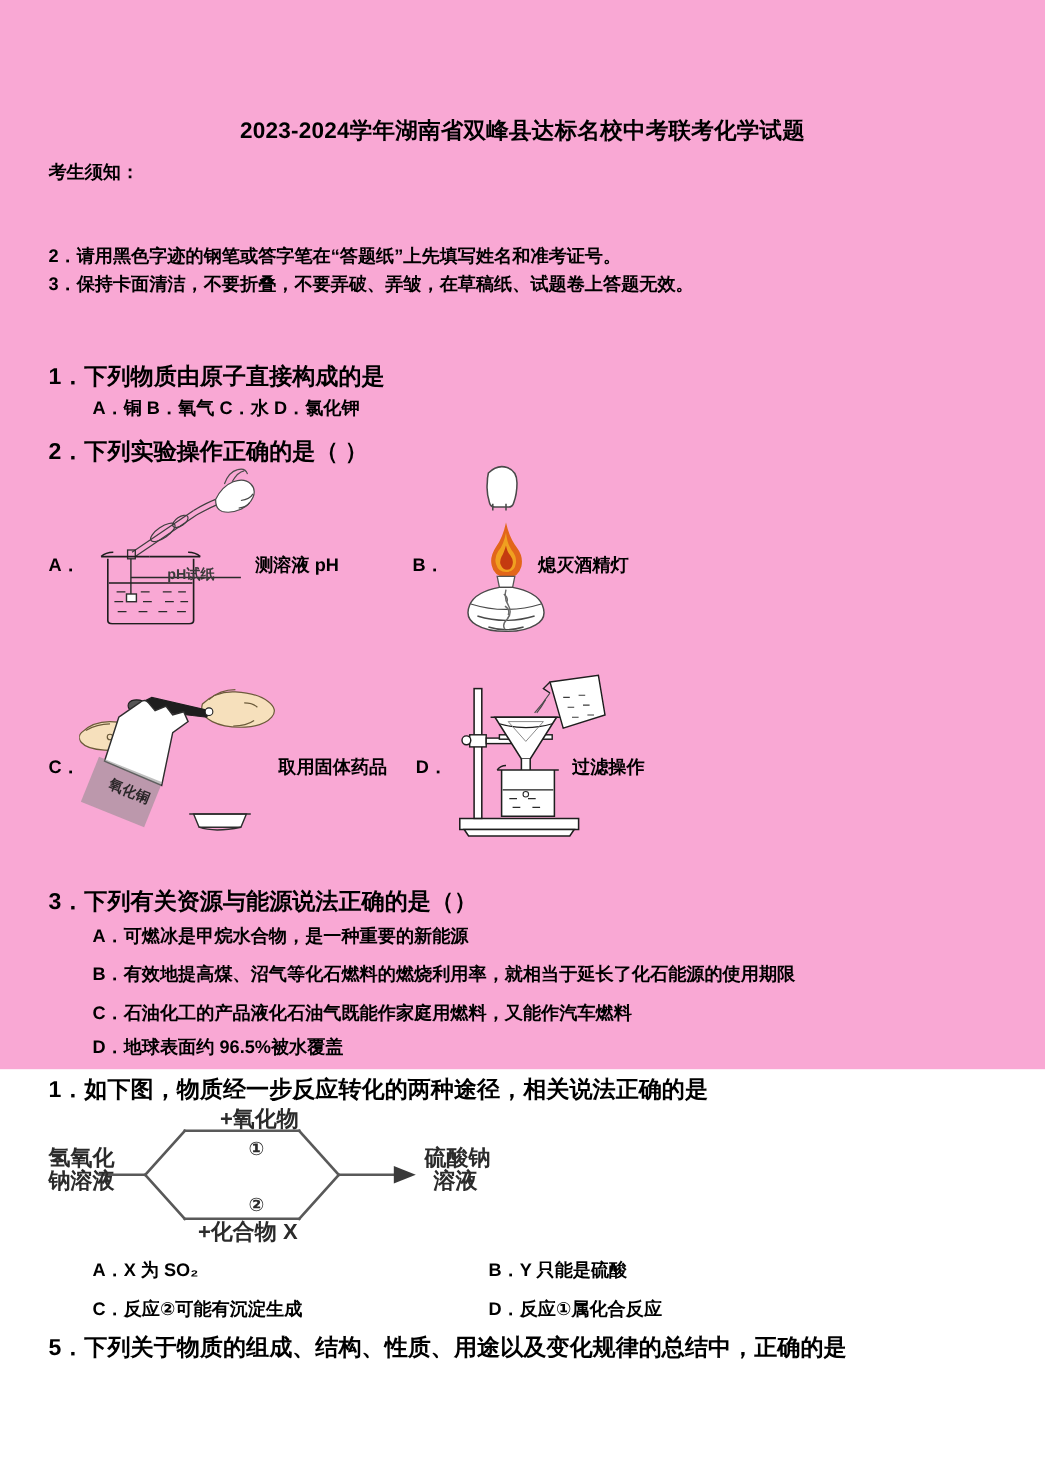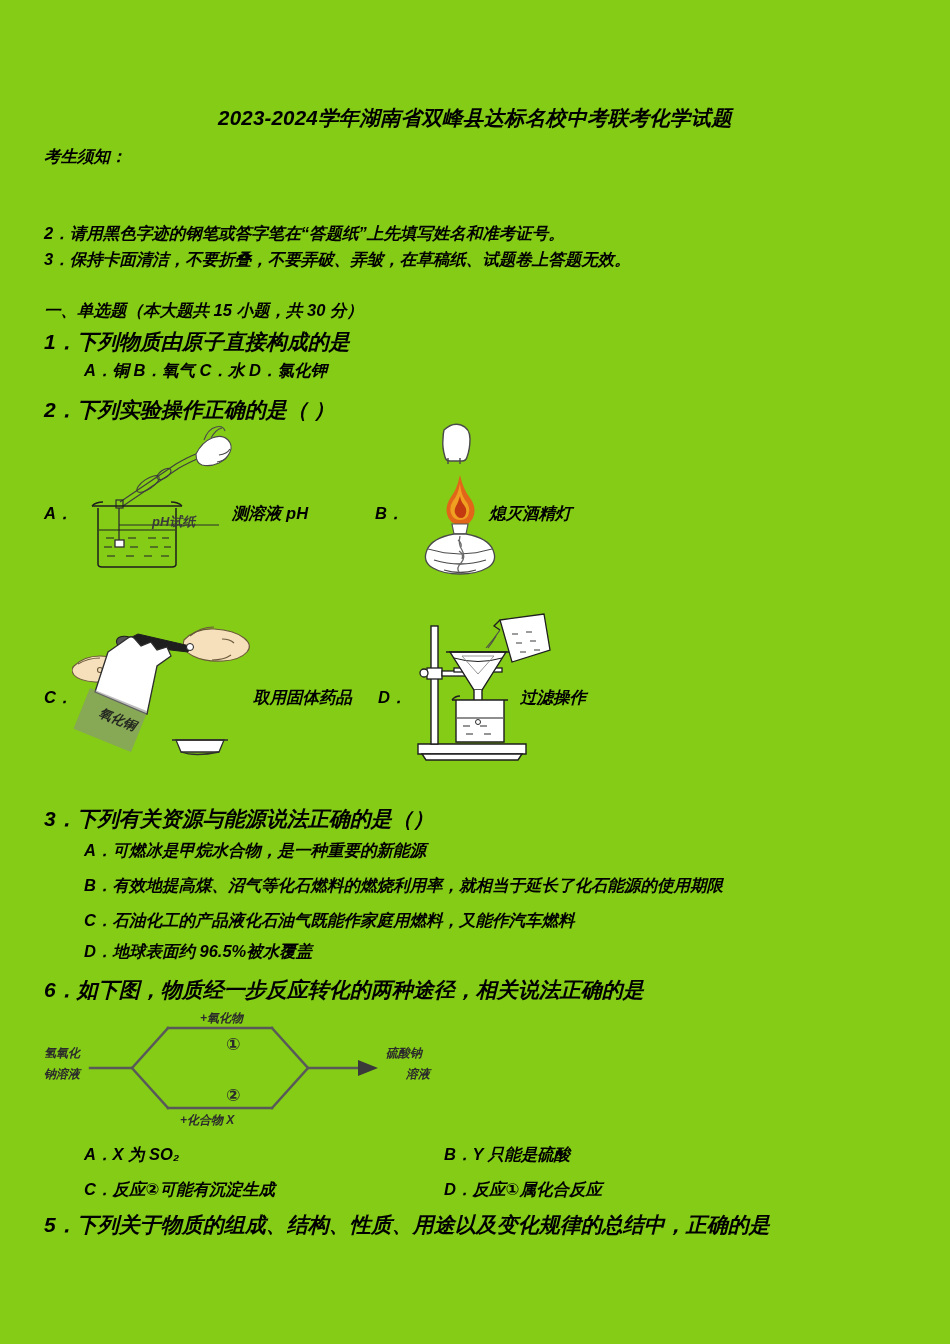--- a/index.html
+++ b/index.html
@@ -12,23 +12,22 @@
     height: 1344px;
     position: relative;
     font-family: "Liberation Serif", "DejaVu Serif", serif;
     color: #000000;
     overflow: hidden;
   }
   .page {
     position: absolute;
     left: 0; top: 0;
     width: 950px;
-    height: 1344px;
-    background: #84cc16;
-    font-style: italic;
+    height: 972px;
+    background: #f9a8d4;
   }
   .doc-title {
     position: absolute;
     left: 0; top: 104px;
     width: 950px;
     text-align: center;
     font-family: "Liberation Sans", "DejaVu Sans", sans-serif;
     font-weight: bold;
     font-size: 20.5px;
     letter-spacing: 0.2px;
@@ -100,40 +99,39 @@
     font-size: 13px;
     font-family: "Liberation Sans", "DejaVu Sans", sans-serif;
     font-weight: 600;
     color: #3a3a3a;
     white-space: nowrap;
   }
 
   
   .flow-txt {
     position: absolute;
-    font-size: 12px;
+    font-size: 20px;
     font-family: "Liberation Sans", "DejaVu Sans", sans-serif;
     font-weight: 600;
     color: #2b2b2b;
     white-space: nowrap;
     line-height: 21px;
   }
 </style>
 </head>
 <body>
 
 <div class="page">
 
   <div class="doc-title">2023-2024学年湖南省双峰县达标名校中考联考化学试题</div>
 
   <div class="notice-head">考生须知：</div>
   <div class="notice-line n2">2．请用黑色字迹的钢笔或答字笔在“答题纸”上先填写姓名和准考证号。</div>
   <div class="notice-line n3">3．保持卡面清洁，不要折叠，不要弄破、弄皱，在草稿纸、试题卷上答题无效。</div>
 
-  <div class="section-head">一、单选题（本大题共 15 小题，共 30 分）</div>
 
   <div class="q-stem" style="top:328px">1．下列物质由原子直接构成的是</div>
   <div class="opt-line" style="top:360px">A．铜   B．氧气   C．水   D．氯化钾</div>
 
   <div class="q-stem" style="top:396px">2．下列实验操作正确的是（ ）</div>
 
   <div class="optlabel" style="left:44px; top:503px">A．</div>
   <svg class="figblock" style="left:76px; top:418px" width="190" height="150" viewBox="0 0 190 150">
 
     <g fill="none" stroke="#3d3d3d" stroke-width="1.1">
@@ -329,21 +327,21 @@
     <circle cx="70" cy="110" r="2.5" fill="none" stroke="#2a2a2a" stroke-width="1"></circle>
   </svg>
   <div class="figcaption" style="left:520px; top:687px">过滤操作</div>
 
   <div class="q-stem" style="top:805px">3．下列有关资源与能源说法正确的是（）</div>
   <div class="opt-line" style="top:875px">B．有效地提高煤、沼气等化石燃料的燃烧利用率，就相当于延长了化石能源的使用期限</div>
   <div class="opt-line" style="top:840px">A．可燃冰是甲烷水合物，是一种重要的新能源</div>
   <div class="opt-line" style="top:910px">C．石油化工的产品液化石油气既能作家庭用燃料，又能作汽车燃料</div>
   <div class="opt-line" style="top:941px">D．地球表面约 96.5%被水覆盖</div>
 
-  <div class="q-stem" style="top:976px">6．如下图，物质经一步反应转化的两种途径，相关说法正确的是</div>
+  <div class="q-stem" style="top:976px">1．如下图，物质经一步反应转化的两种途径，相关说法正确的是</div>
 
   <svg class="figblock" style="left:40px; top:1008px" width="430" height="122" viewBox="0 0 430 122">
     <g fill="none" stroke="#595959" stroke-width="2.4" stroke-linecap="square">
 
       <line x1="50" y1="60" x2="92" y2="60"></line>
 
       <line x1="92" y1="60" x2="128" y2="20"></line>
       <line x1="128" y1="20" x2="232" y2="20"></line>
       <line x1="232" y1="20" x2="268" y2="60"></line>
 
@@ -358,21 +356,21 @@
   <div class="flow-txt" style="left:44px; top:1043px">
     <span>氢氧化</span><br>
     <span>钠溶液</span>
   </div>
   <div class="flow-txt" style="left:200px; top:1008px">+氧化物</div>
   <div class="flow-txt" style="left:226px; top:1034px; font-size:17px">①</div>
   <div class="flow-txt" style="left:226px; top:1085px; font-size:17px">②</div>
   <div class="flow-txt" style="left:180px; top:1110px">+化合物 X</div>
   <div class="flow-txt" style="left:386px; top:1043px">
     <span>硫酸钠</span><br>
-    <span style="margin-left:20px">溶液</span>
+    <span style="margin-left:8px">溶液</span>
   </div>
 
   <div class="opt-line" style="top:1144px">A．X 为 SO₂</div>
   <div class="opt-line opt-col2" style="top:1144px">B．Y 只能是硫酸</div>
   <div class="opt-line" style="top:1179px">C．反应②可能有沉淀生成</div>
   <div class="opt-line opt-col2" style="top:1179px">D．反应①属化合反应</div>
 
   <div class="q-stem" style="top:1211px">5．下列关于物质的组成、结构、性质、用途以及变化规律的总结中，正确的是</div>
 
 </div>

